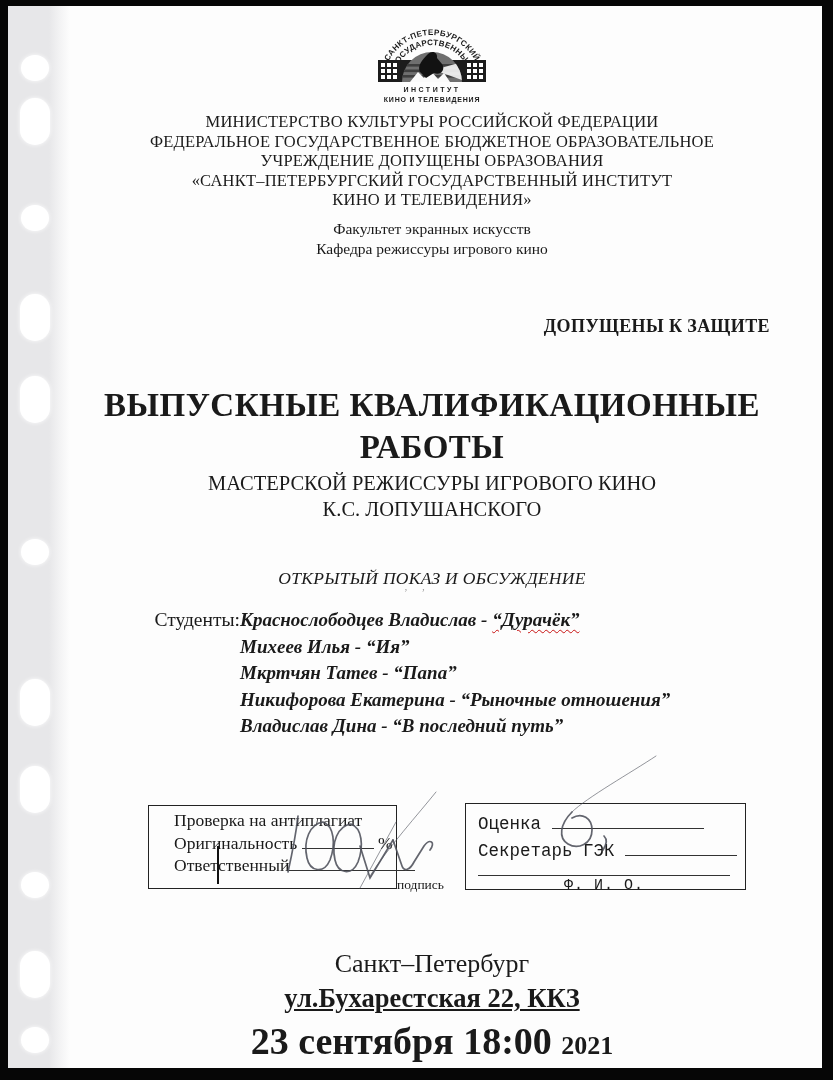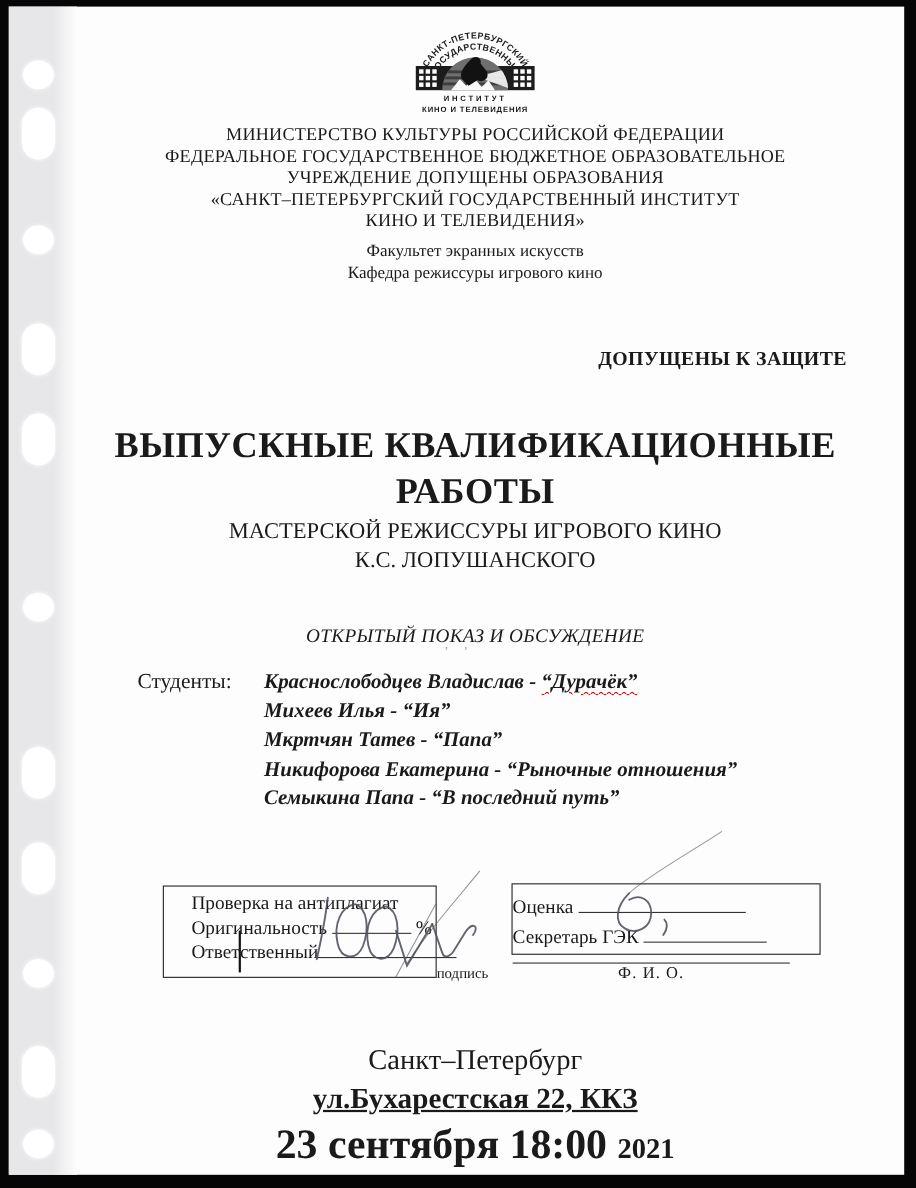--- a/index.html
+++ b/index.html
@@ -32,28 +32,28 @@
 
   .admission { top:310px; text-align:right; padding-right:36px; font-weight:bold; font-size:18px; letter-spacing:.4px; }
 
   .main-title { top:378px; font-weight:bold; font-size:33px; line-height:42px; letter-spacing:.5px; }
   .sub-title  { top:464px; font-size:20.5px; line-height:26px; }
   .event-line { top:562px; font-style:italic; font-size:17.5px; letter-spacing:.3px; }
 
   .stray { position:absolute; left:396px; top:580px; width:34px; color:#9a9a9a; font-size:11px; letter-spacing:6px; }
 
   .students { position:absolute; left:117px; top:601px; font-size:19px; }
-  .students .srow { display:flex; line-height:26.6px; white-space:nowrap; }
+  .students .srow { display:flex; line-height:26.6px; white-space:nowrap;text-align:right; }
   .students .slabel { width:115px; font-size:19.5px; }
   .students .sname { font-weight:bold; font-style:italic; }
   .misspelled { text-decoration:underline wavy #c81414; text-decoration-thickness:1px; text-underline-offset:3px; }
 
   .formbox { position:absolute; border:1.4px solid #222; background:transparent; font-size:17.5px; }
   .box-left  { left:140px; top:799px; width:249px; height:84px; padding:3px 0 0 25px; box-sizing:border-box; }
-  .box-right { left:457px; top:797px; width:281px; height:65px; padding:7px 0 0 0; box-sizing:border-box; }
+  .box-right { left:457px; top:797px; width:281px; height:87px; padding:7px 0 0 12px; box-sizing:border-box;font-family:Liberation Mono, monospace; }
   .box-left .bline { line-height:22.5px; white-space:nowrap; }
   .box-right .bline { line-height:27px; white-space:nowrap; }
   .uline { display:inline-block; border-bottom:1.2px solid #333; height:14px; vertical-align:baseline; }
   .sig-caption { margin-left:120px; width:150px; text-align:right; font-size:13.5px; font-weight:normal; line-height:15px; }
   .fio-caption { width:252px; text-align:center; font-size:15px; letter-spacing:1px; line-height:17px; margin-top:1px; }
   .fullline { display:block; width:252px; border-bottom:1.2px solid #333; height:10px; }
   .cursor-bar { position:absolute; left:209px; top:840px; width:1.5px; height:38px; background:#111; }
 
   .handwriting { position:absolute; left:132px; top:744px; width:620px; height:156px; overflow:visible; }
   .handwriting path { fill:none; stroke:#4d505a; stroke-width:1.7; stroke-linecap:round; opacity:.88; }
@@ -180,21 +180,21 @@
       <div class="srow">
         <span class="slabel"></span>
         <span class="sname"><span>Мкртчян Татев - </span><span>“Папа”</span></span>
       </div>
       <div class="srow">
         <span class="slabel"></span>
         <span class="sname"><span>Никифорова Екатерина - </span><span>“Рыночные отношения”</span></span>
       </div>
       <div class="srow">
         <span class="slabel"></span>
-        <span class="sname"><span>Семыкина Папа - </span><span>“В последний путь”</span></span>
+        <span class="sname"><span>Владислав Дина - </span><span>“В последний путь”</span></span>
       </div>
     </div>
 
     <div class="formbox box-left">
       <div class="bline">Проверка на антиплагиат</div>
       <div class="bline">
         <span>Оригинальность</span>
         <span class="uline" style="width:72px"></span>
         <span>%</span>
       </div>

